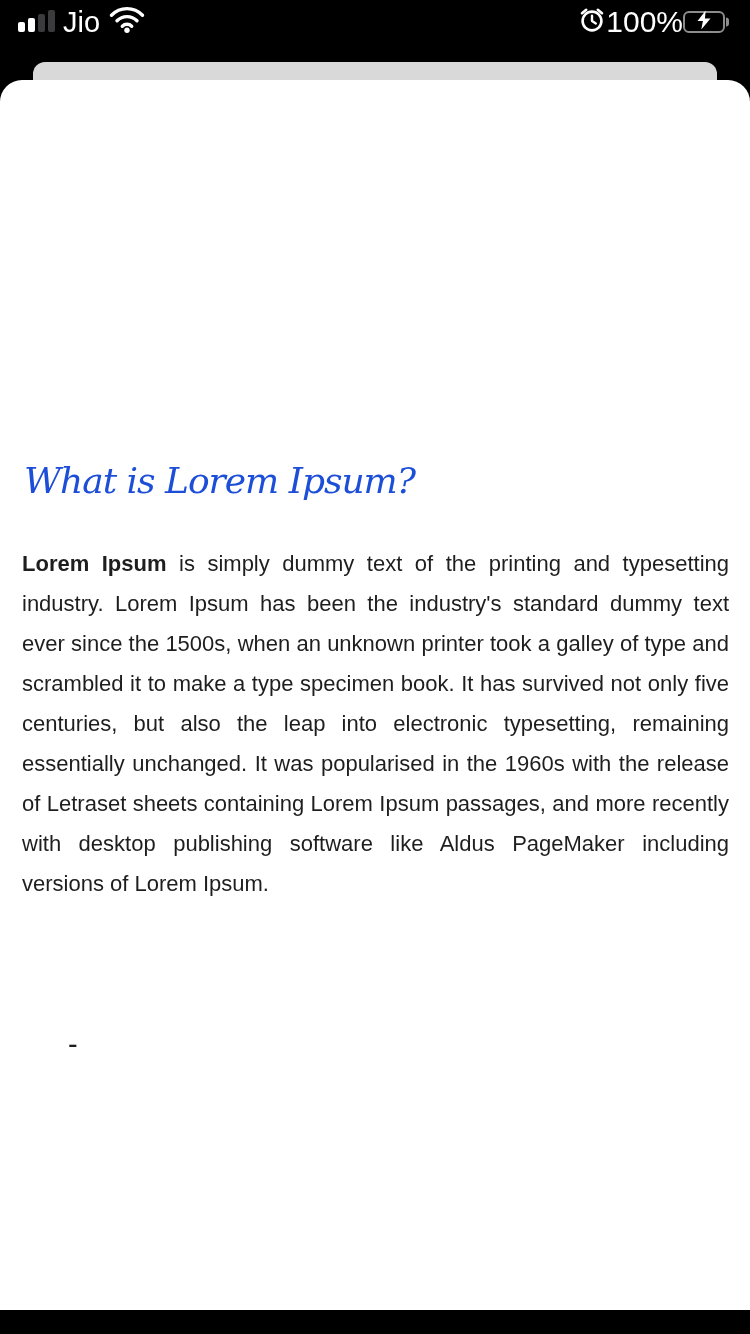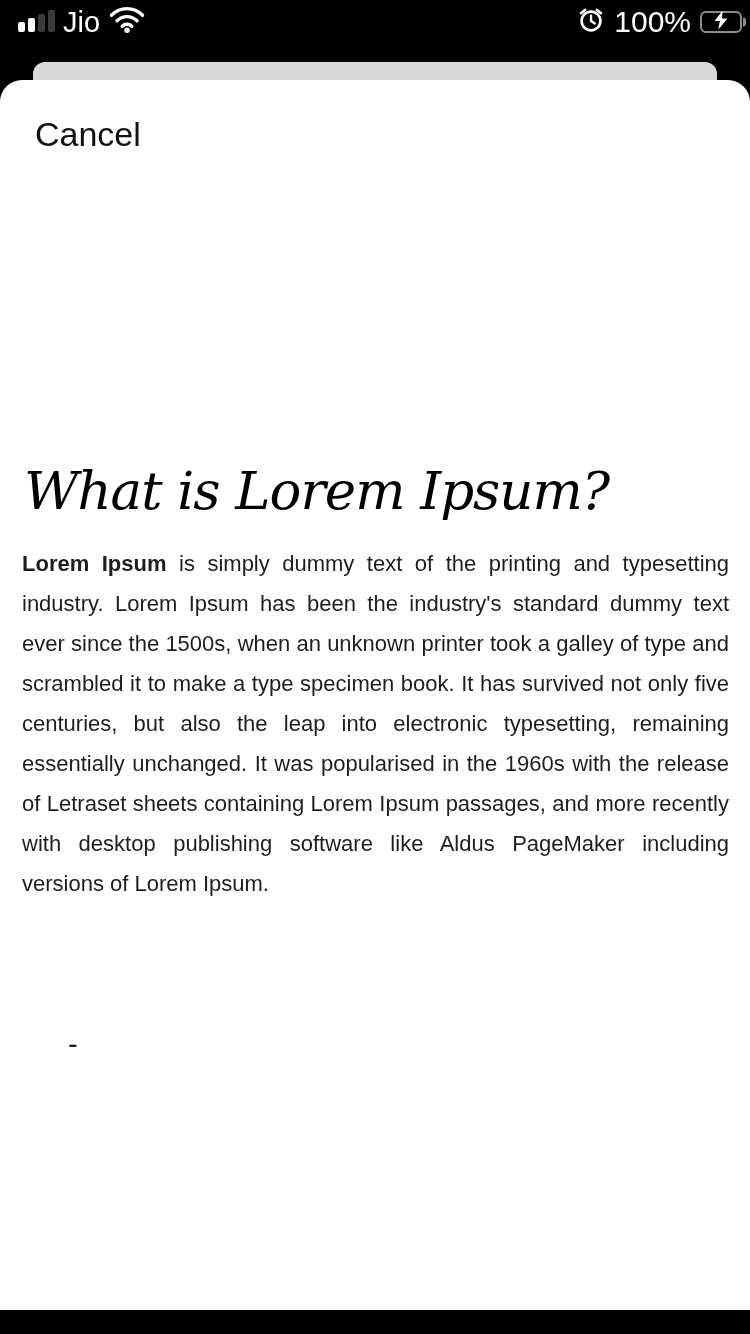--- a/index.html
+++ b/index.html
@@ -37,22 +37,22 @@
   .carrier { font-size: 29px; line-height: 31px; font-weight: 400; }
   .wifi { padding-bottom: 2px; }
 
   .sb-time {
     position: absolute; left: 0; right: 0; top: 5px;
     text-align: center; font-size: 30px; font-weight: 600;
     letter-spacing: 0.3px;
   }
 
   .sb-right {
-    position: absolute; right: 8px; top: 6px;
-    display: flex; align-items: center; gap: 9px; height: 32px;
+    position: absolute; right: 25px; top: 6px;
+    display: flex; align-items: center; height: 32px;
   }
   .pct { font-size: 30px; font-weight: 400; }
   .battery {
     position: relative; width: 42px; height: 22px;
     border: 2px solid rgba(255,255,255,0.55);
     border-radius: 6px; padding: 2px;
   }
   .battery-fill {
     width: 100%; height: 100%;
     background: #65c466; border-radius: 2.5px;
@@ -90,23 +90,23 @@
     background: none; border: none; padding: 0;
     font-family: "Liberation Sans", sans-serif;
     cursor: pointer;
   }
 
   .heading {
     position: absolute; top: 378px; left: 24px; right: 24px;
     margin: 0;
     font-family: "DejaVu Serif", serif;
     font-style: italic; font-weight: 500;
-    font-size: 53px; line-height: 1.25;
+    font-size: 36px; line-height: 1.25;
     letter-spacing: -1px;
-    color: #000000;
+    color: #1d4ed8;
   }
 
   .paragraph {
     position: absolute; top: 464px; left: 22px;
     width: 707px; margin: 0;
     font-size: 22px; line-height: 40px;
     text-align: justify;
     color: #1e1e1e;
   }
   .lead { font-weight: 700; }
@@ -168,21 +168,20 @@
         </span>
       </span>
     </div>
 
   </div>
 
   <div class="card-peek"></div>
 </div>
 
 <div class="sheet">
-  <button class="cancel">Cancel</button>
 
   <h1 class="heading">What is Lorem Ipsum?</h1>
 
   <p class="paragraph"><span class="lead">Lorem Ipsum</span><span> is simply dummy text of the printing and typesetting industry. Lorem Ipsum has been the industry's standard dummy text ever since the 1500s, when an unknown printer took a galley of type and scrambled it to make a type specimen book. It has survived not only five centuries, but also the leap into electronic typesetting, remaining essentially unchanged. It was popularised in the 1960s with the release of Letraset sheets containing Lorem Ipsum passages, and more recently with desktop publishing software like Aldus PageMaker including versions of Lorem Ipsum.</span></p>
 
   <div class="dash">-</div>
 </div>
 
 <div class="bottom-bar"></div>
 

